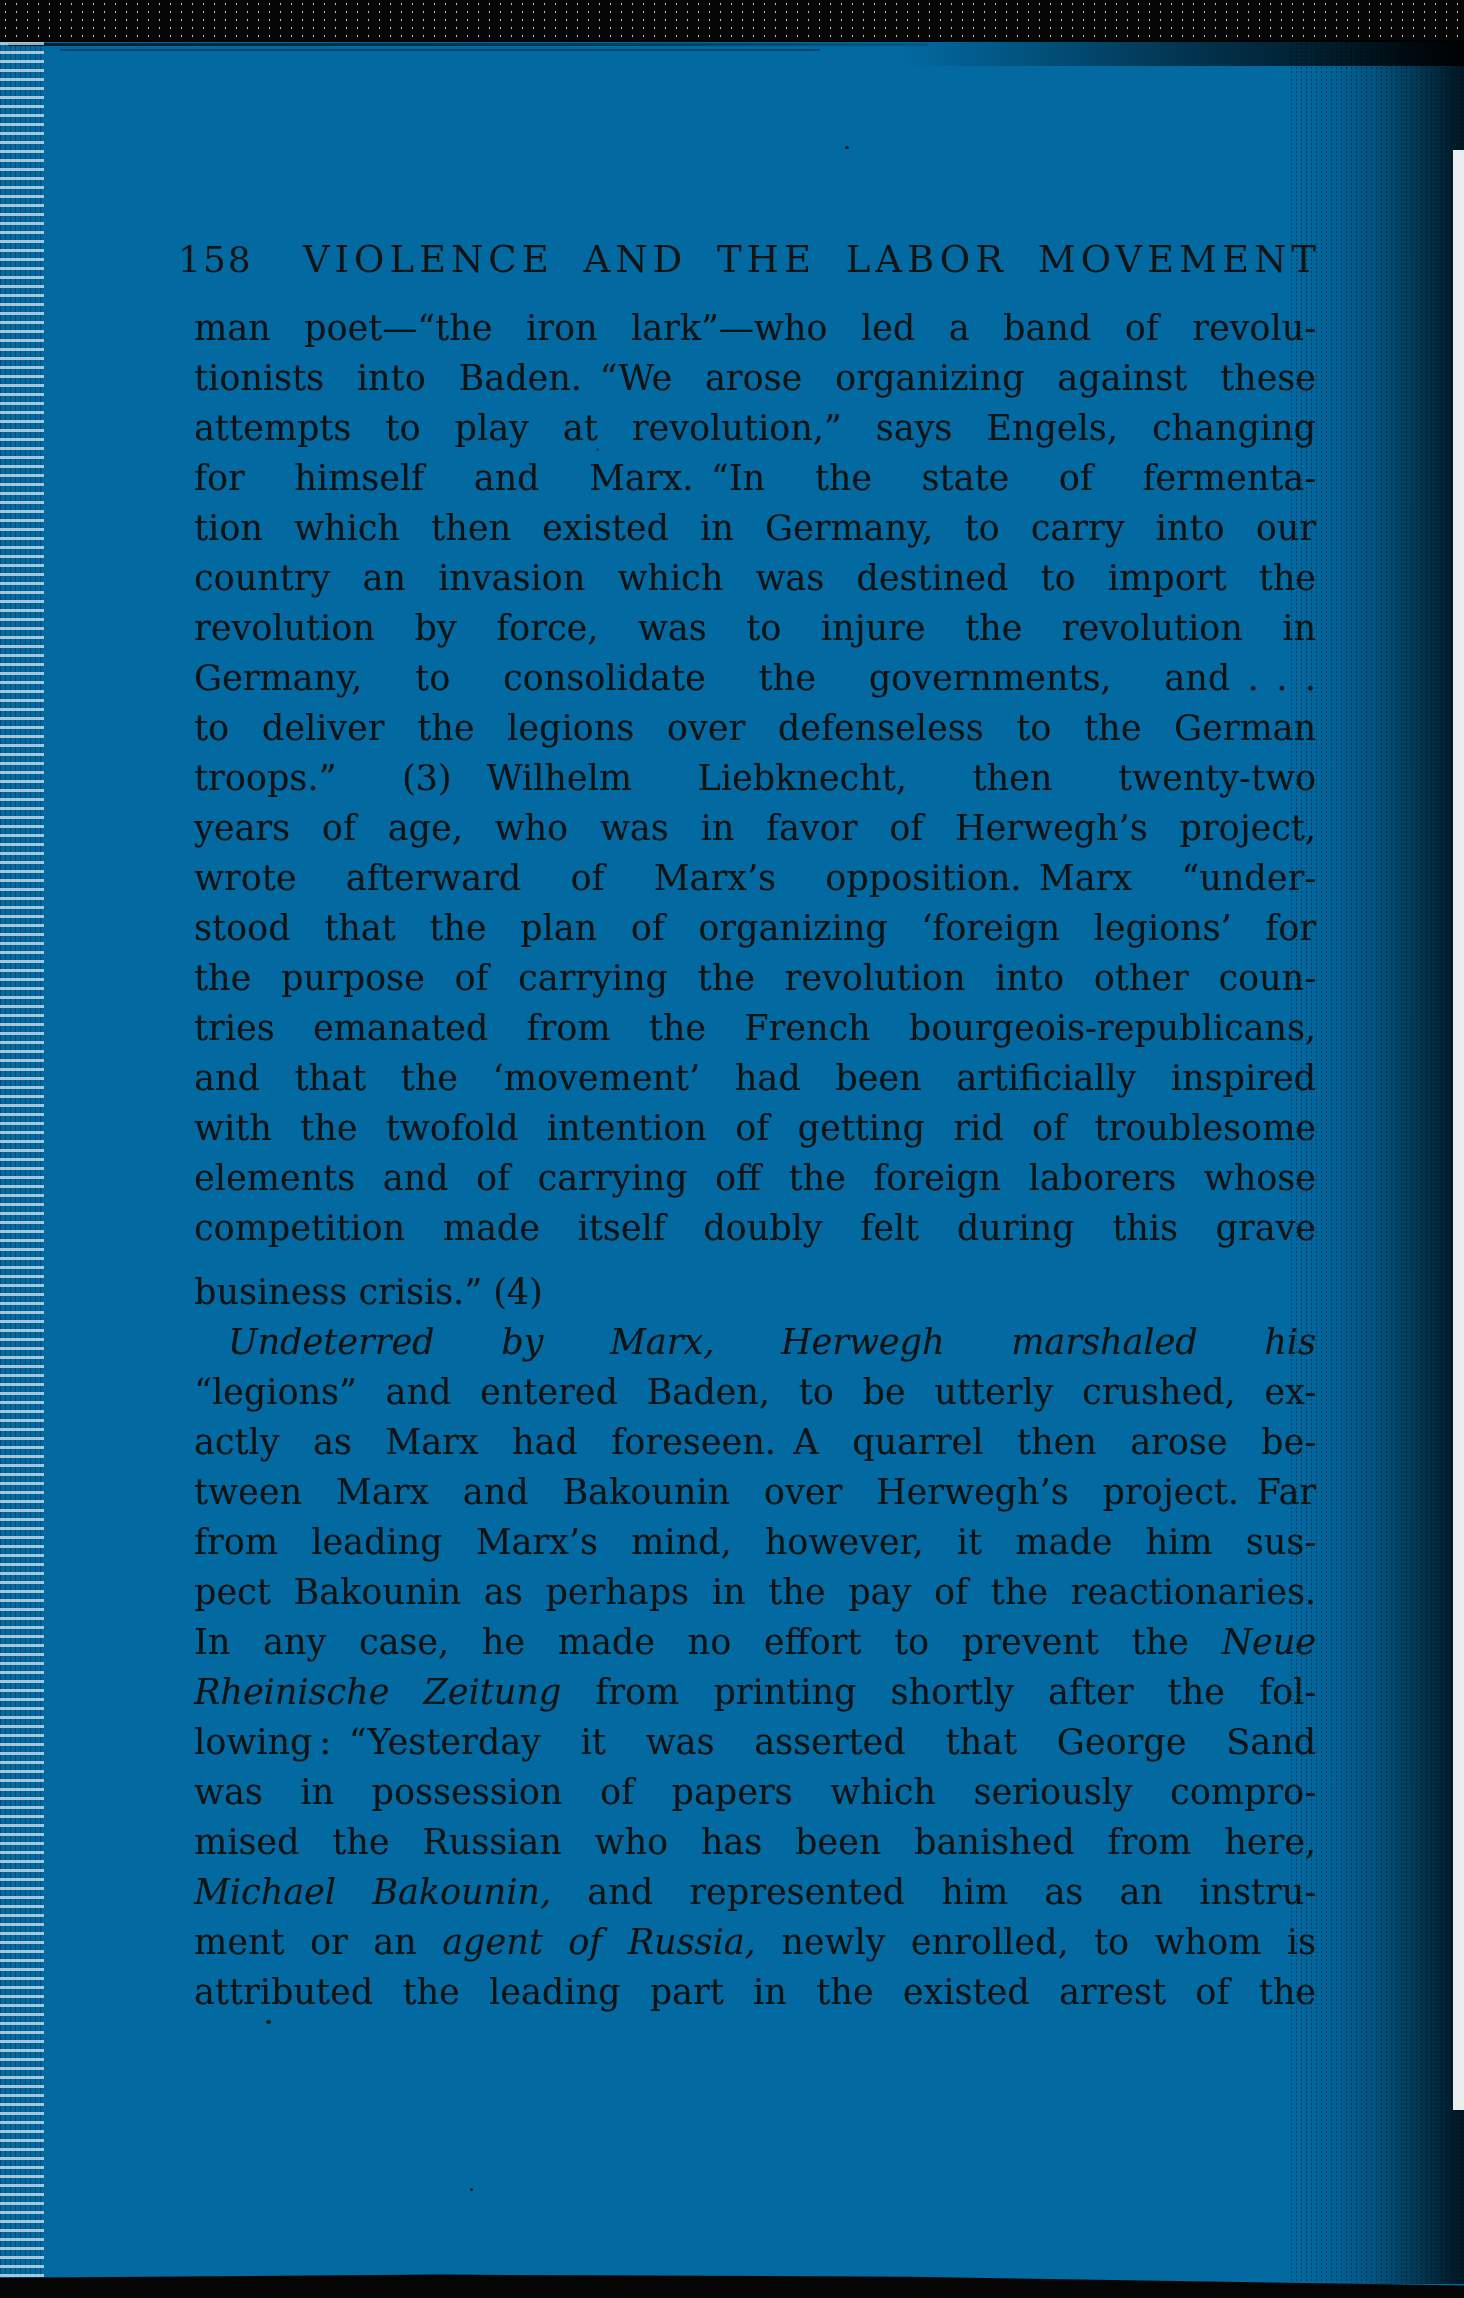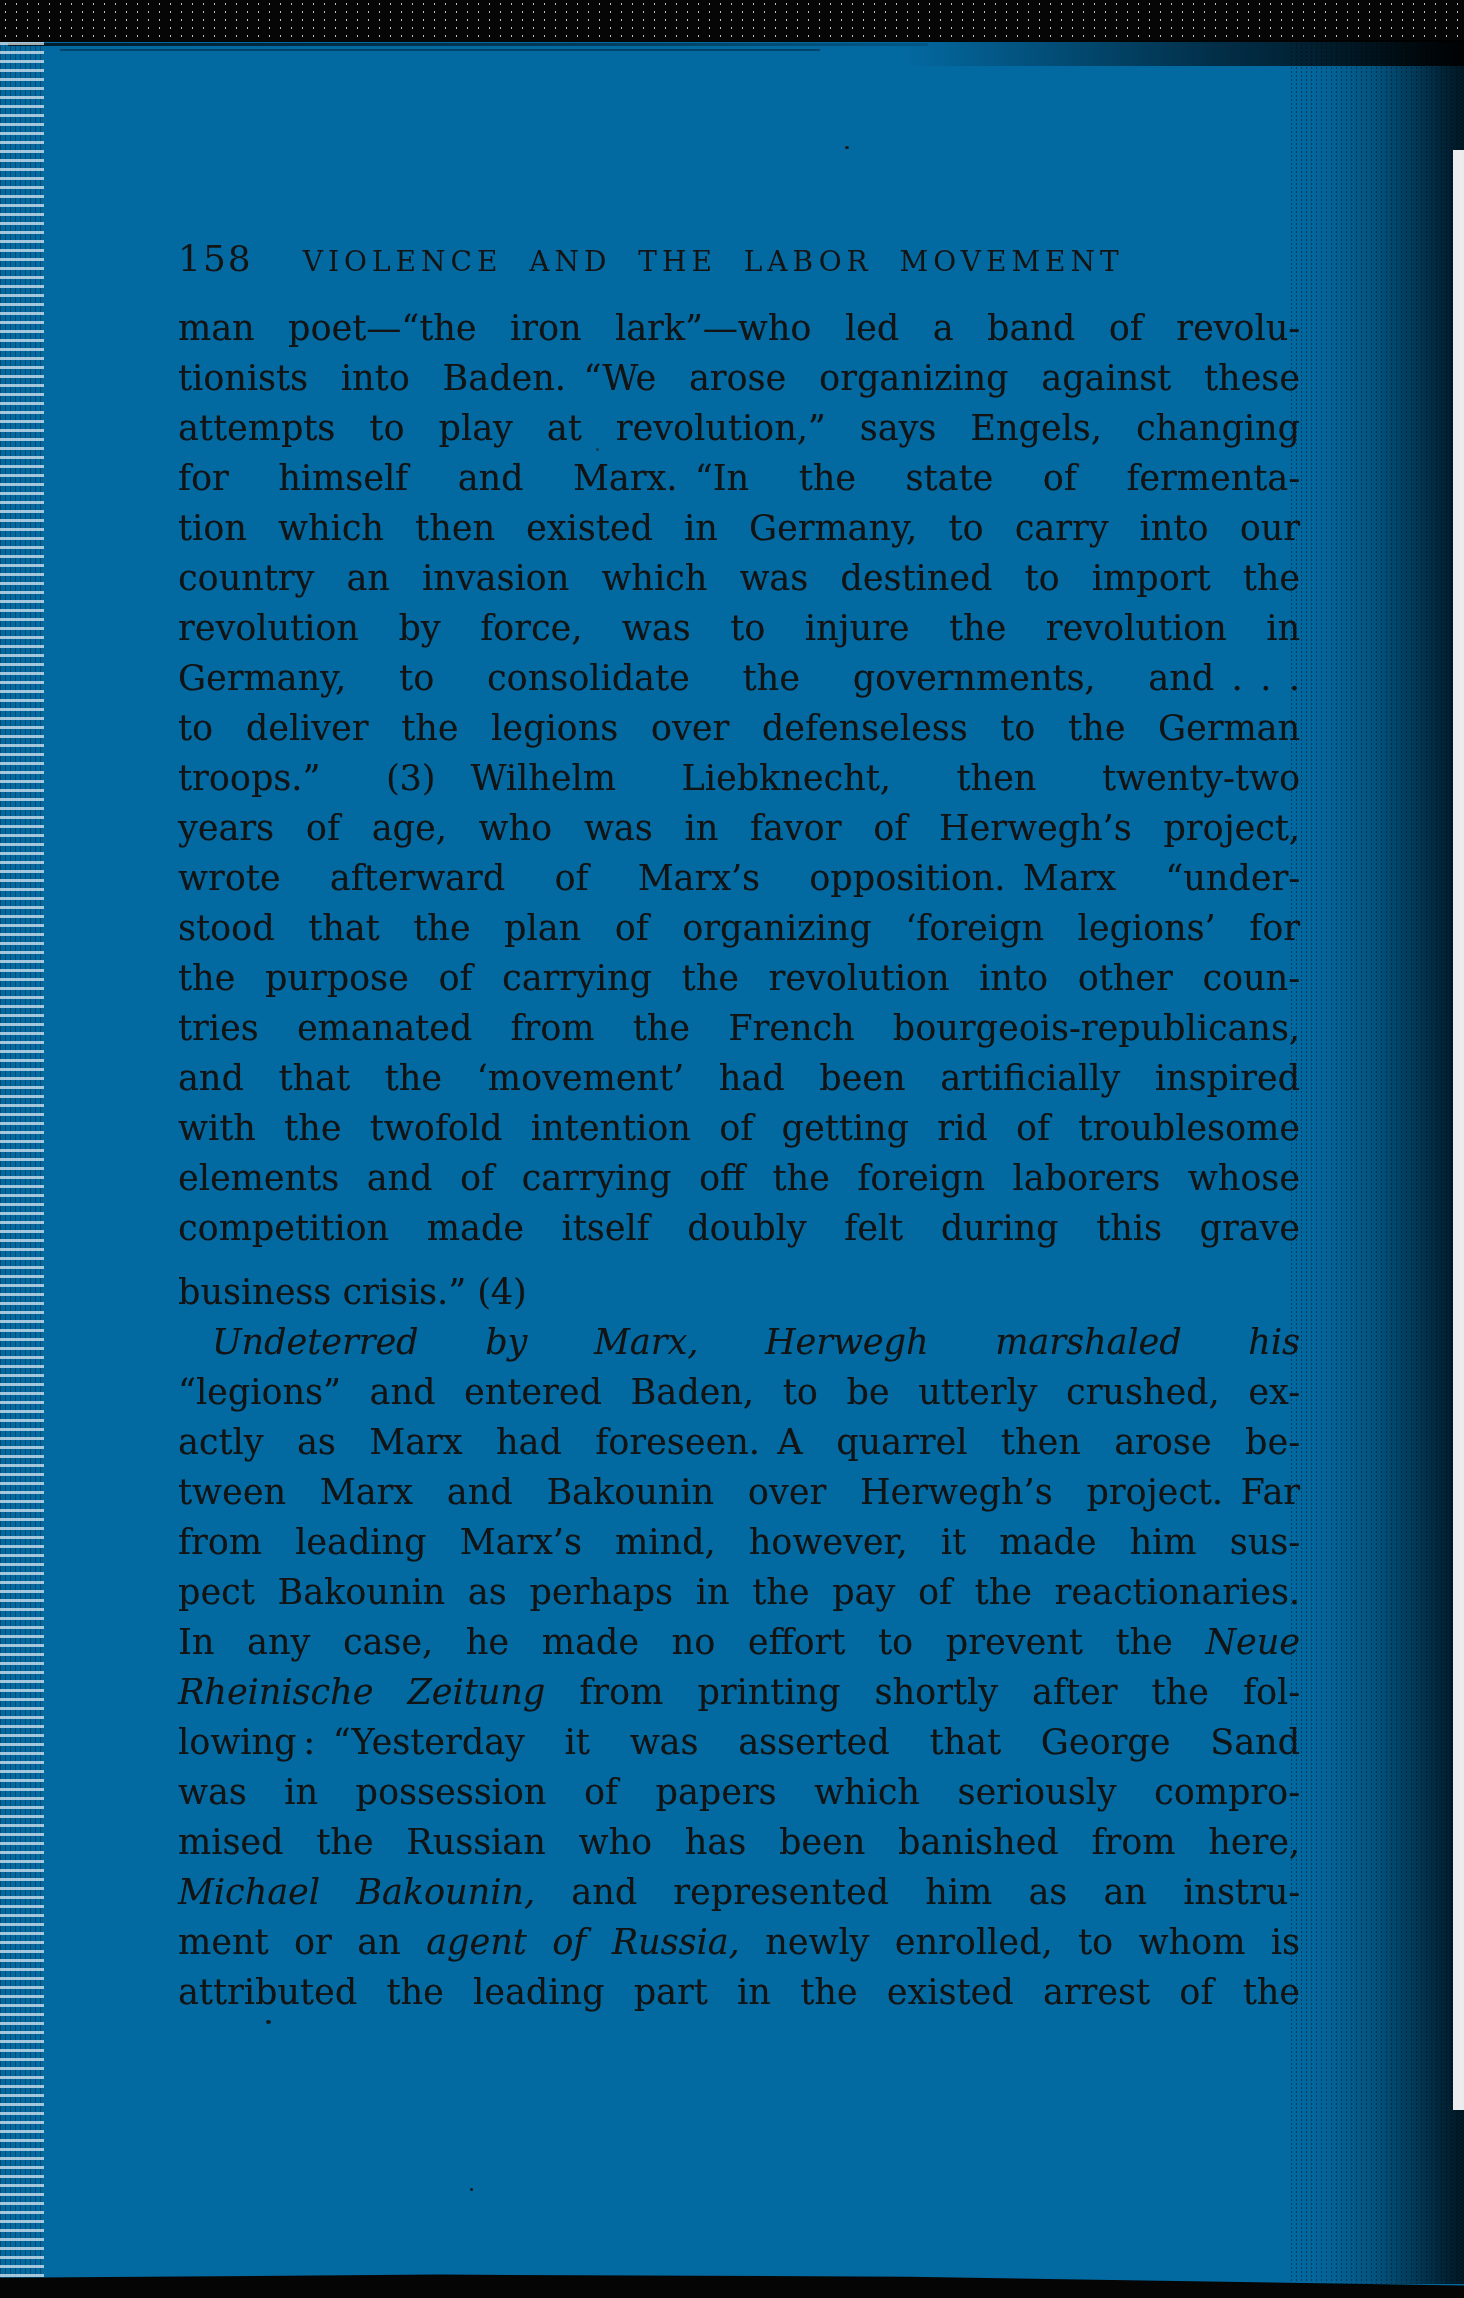--- a/index.html
+++ b/index.html
@@ -59,25 +59,25 @@
   }
   .header{
     position:absolute;top:238px;left:178px;
     display:flex;align-items:baseline;gap:50px;
     color:#141414;
   }
   .page-number{
     font-size:36px;letter-spacing:2px;
   }
   .header-title{
-    font-size:28px;letter-spacing:5px;word-spacing:13px;
+    font-size:37px;letter-spacing:5px;word-spacing:13px;
     white-space:nowrap;
   }
   .text-block{
-    position:absolute;top:303px;left:178px;width:1122px;
+    position:absolute;top:303px;left:194px;width:1122px;
     color:#131313;
   }
   .line{
     font-size:35px;
     height:50px;line-height:50px;
     text-align:justify;
     text-align-last:justify;
     white-space:nowrap;
     text-shadow:0.3px 0.3px 0 rgba(0,0,0,0.30);
   }

